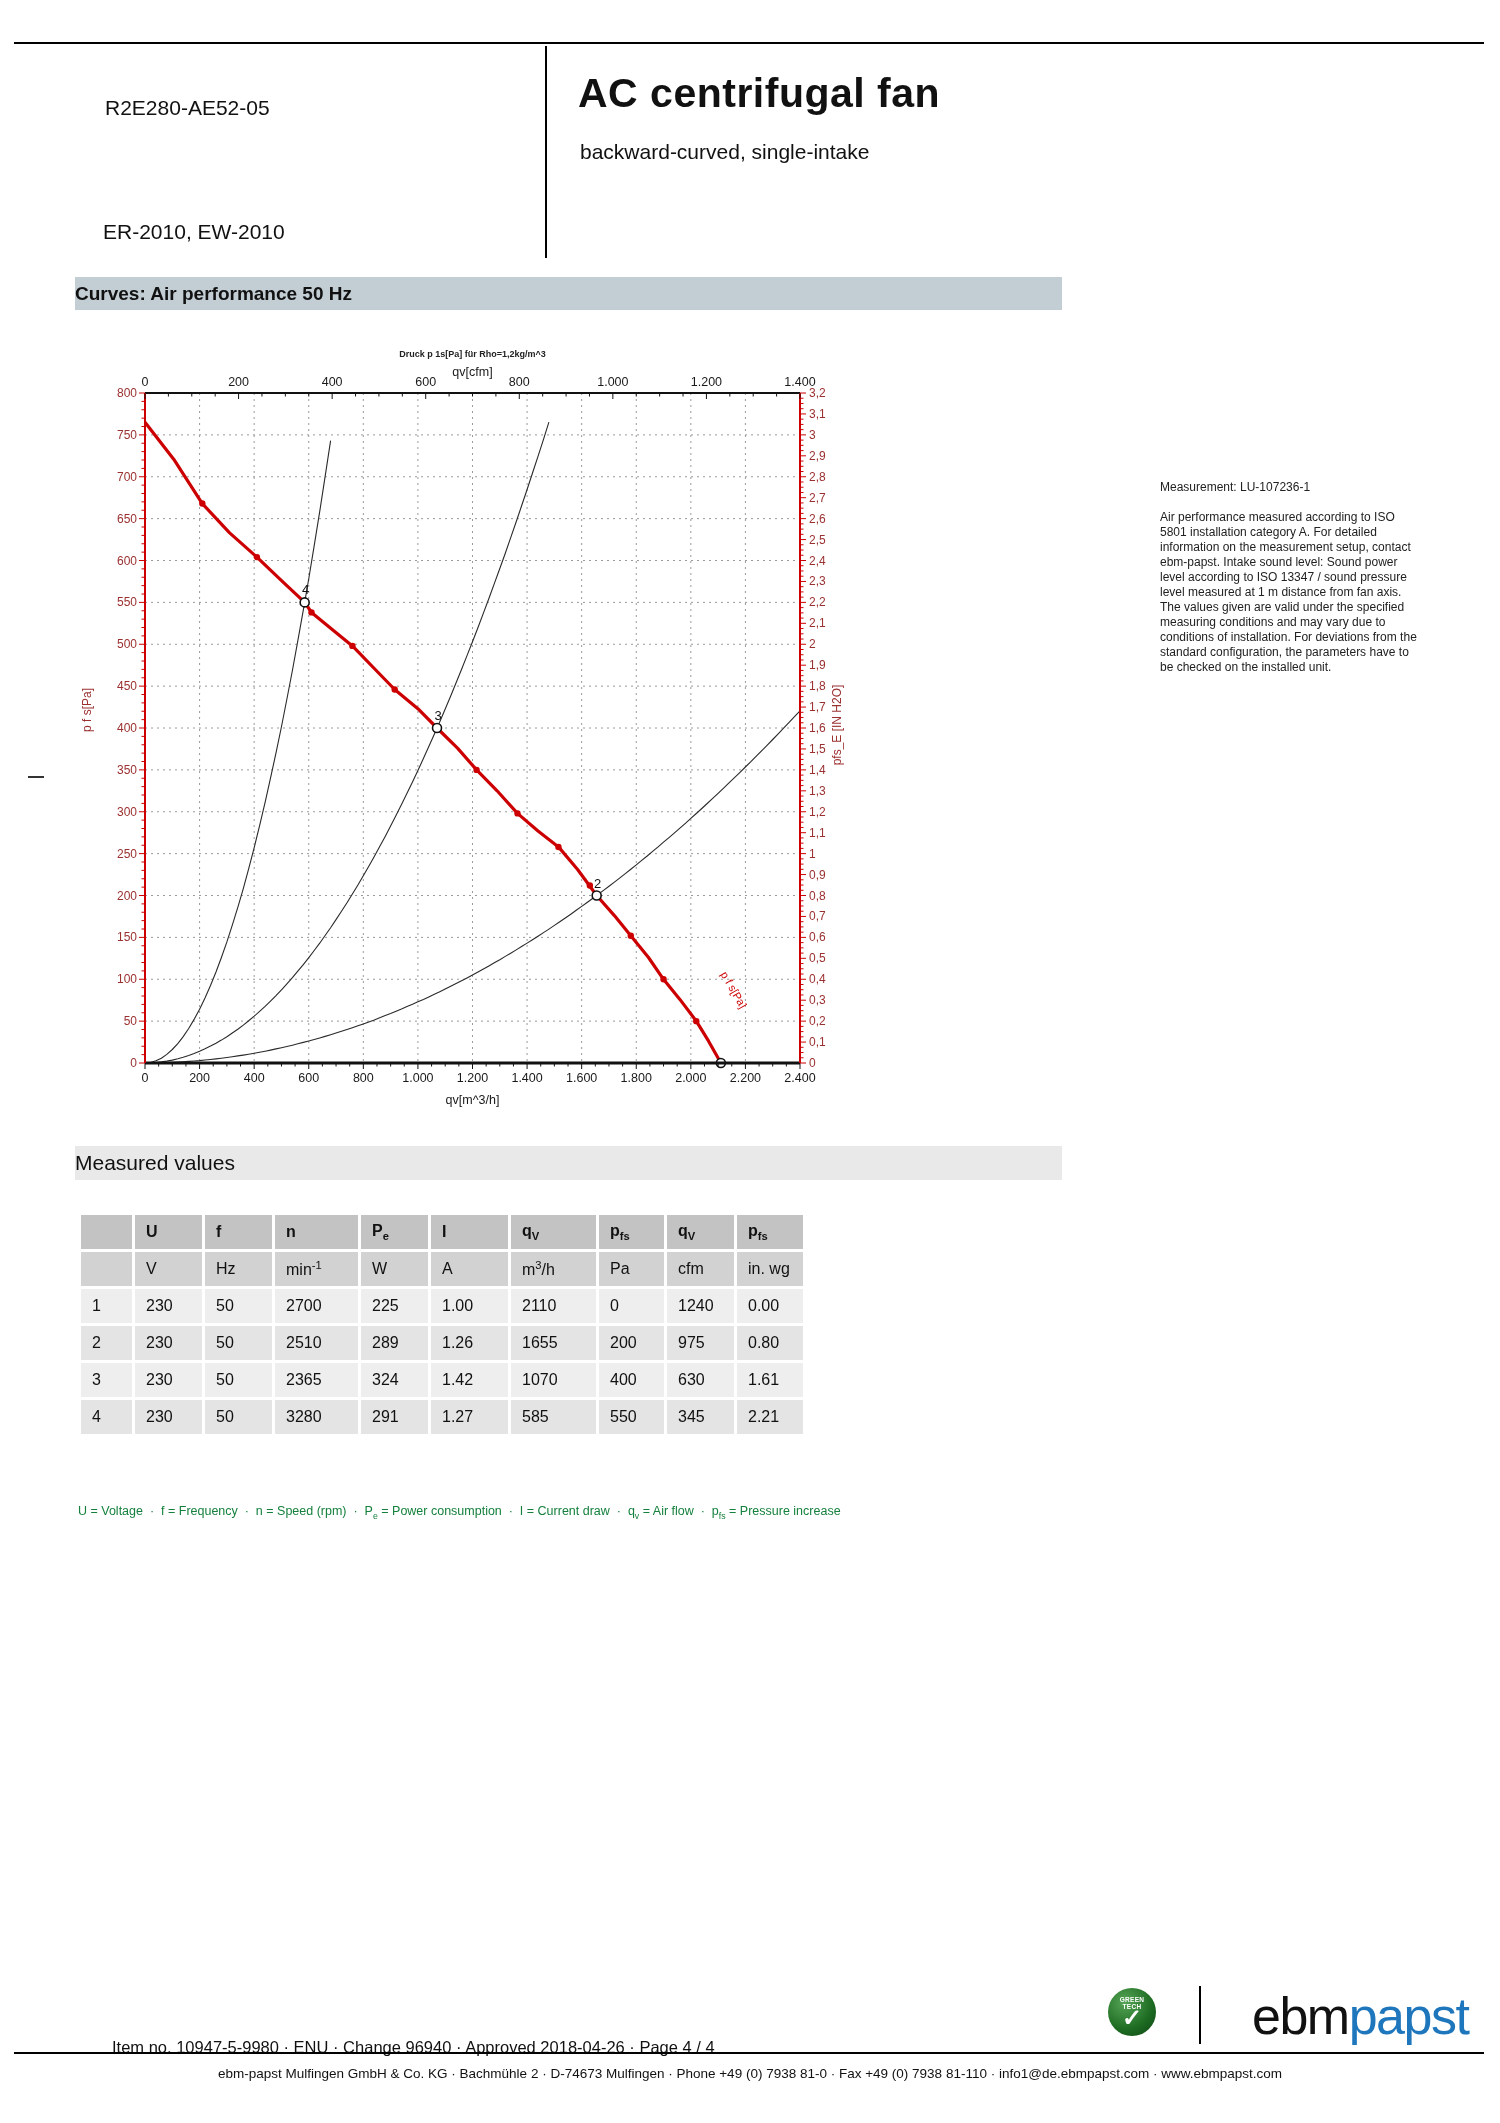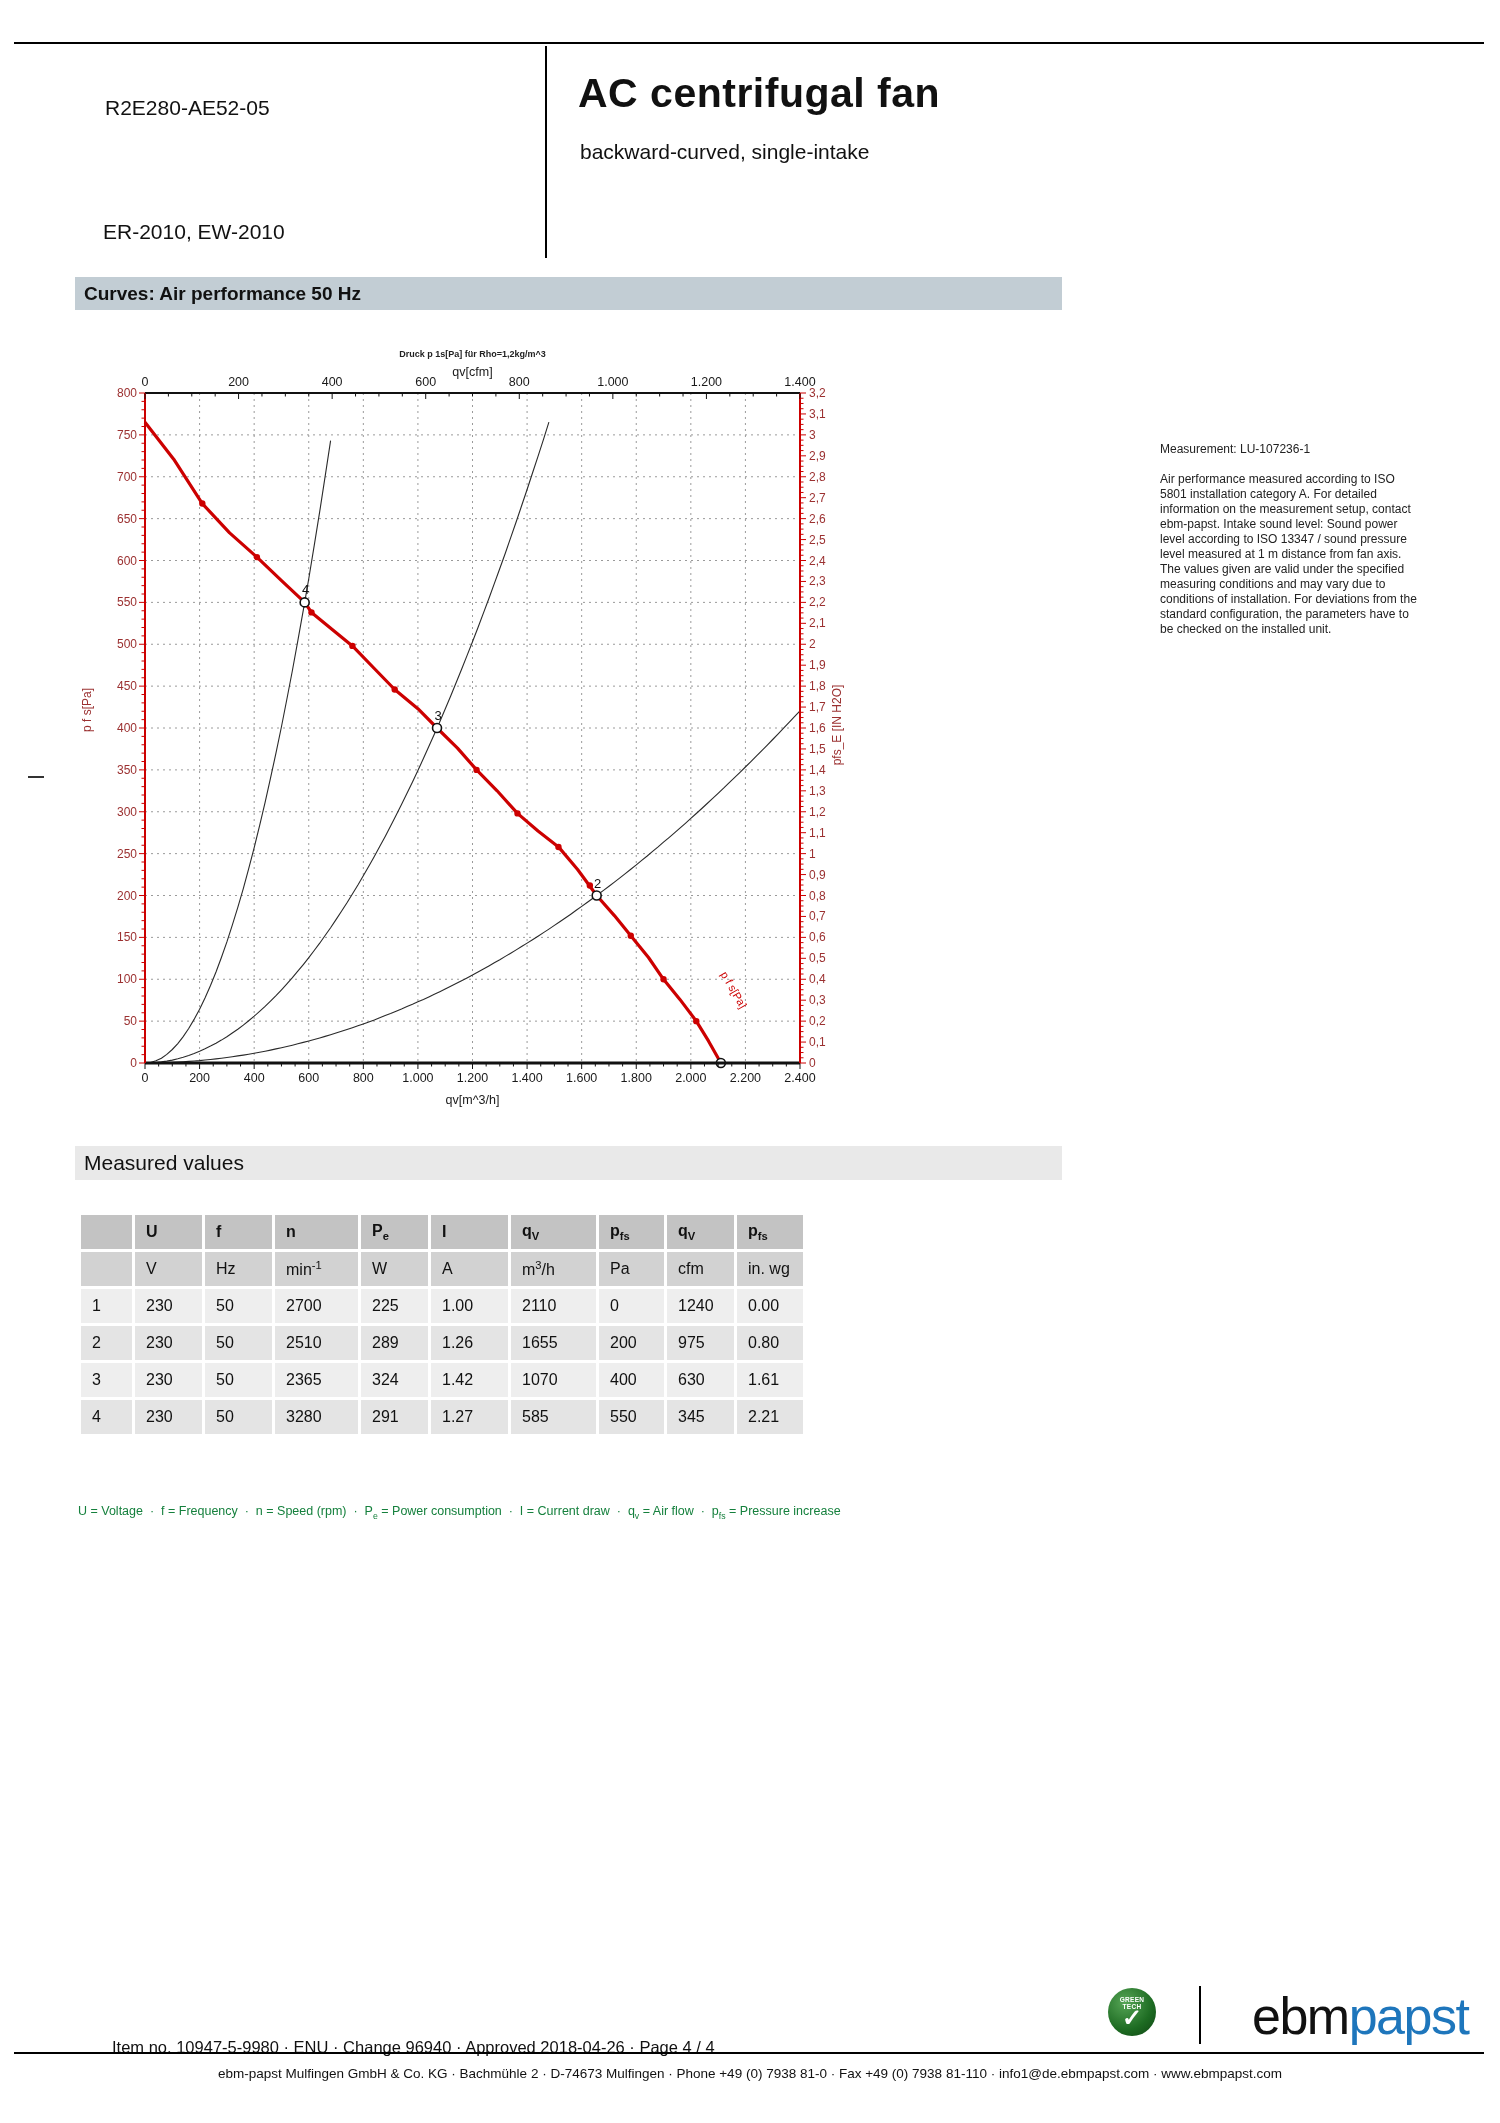--- a/index.html
+++ b/index.html
@@ -7,35 +7,35 @@
         font-family:"Liberation Sans",sans-serif;color:#111;overflow:hidden;}
   .abs{position:absolute;}
   
   #top-rule{left:14px;top:42px;width:1470px;height:2px;background:#000;}
   #head-divider{left:545px;top:46px;width:2px;height:212px;background:#000;}
   #part-number{left:105px;top:96px;font-size:21px;font-weight:normal;}
   #series-line{left:103px;top:220px;font-size:21px;}
   #product-title{left:578px;top:70px;font-size:41px;font-weight:700;letter-spacing:.5px;}
   #product-subtitle{left:580px;top:140px;font-size:21px;}
   
-  .section-bar{left:75px;width:987px;display:flex;align-items:center;padding-left:9px;box-sizing:border-box;}
+  .section-bar{left:75px;width:987px;display:flex;align-items:center;box-sizing:border-box;}
   #curves-bar{top:277px;height:33px;background:#c2cdd4;font-size:19px;font-weight:bold;}
   #measured-bar{top:1146px;height:34px;background:#e9e9e9;font-size:21px;}
   
   #chart-wrap{left:75px;top:335px;width:810px;height:800px;}
   svg text{font-family:"Liberation Sans",sans-serif;}
   .tick-red{fill:#9b3030;font-size:12px;}
   .tick-blk{fill:#1a1a1a;font-size:12.5px;}
   .ax-title{fill:#9b3030;font-size:12px;}
   .ax-title-blk{fill:#1a1a1a;font-size:12.5px;}
   .mini-title{fill:#222;font-size:9px;font-weight:bold;}
   .op-label{fill:#111;font-size:13px;}
   .inline-label{fill:#cc0000;font-size:11px;}
   
-  #note{left:1160px;top:442px;width:258px;font-size:12px;line-height:15px;color:#222;}
+  #note{left:1160px;top:480px;width:258px;font-size:12px;line-height:15px;color:#222;}
   #note .t{margin-bottom:15px;}
   
   #fold-mark{left:28px;top:776px;width:16px;height:2px;background:#333;}
   
   #mv-table{left:78px;top:1212px;border-collapse:separate;border-spacing:3px 3px;font-size:16px;}
   #mv-table td,#mv-table th{padding:6px 0 6px 11px;text-align:left;font-weight:normal;height:22px;box-sizing:content-box;}
   #mv-table .hdr td{background:#c3c3c3;font-weight:bold;}
   #mv-table .unit td{background:#d2d2d2;}
   #mv-table .r0 td{background:#eeeeee;}
   #mv-table .r1 td{background:#e4e4e4;}

